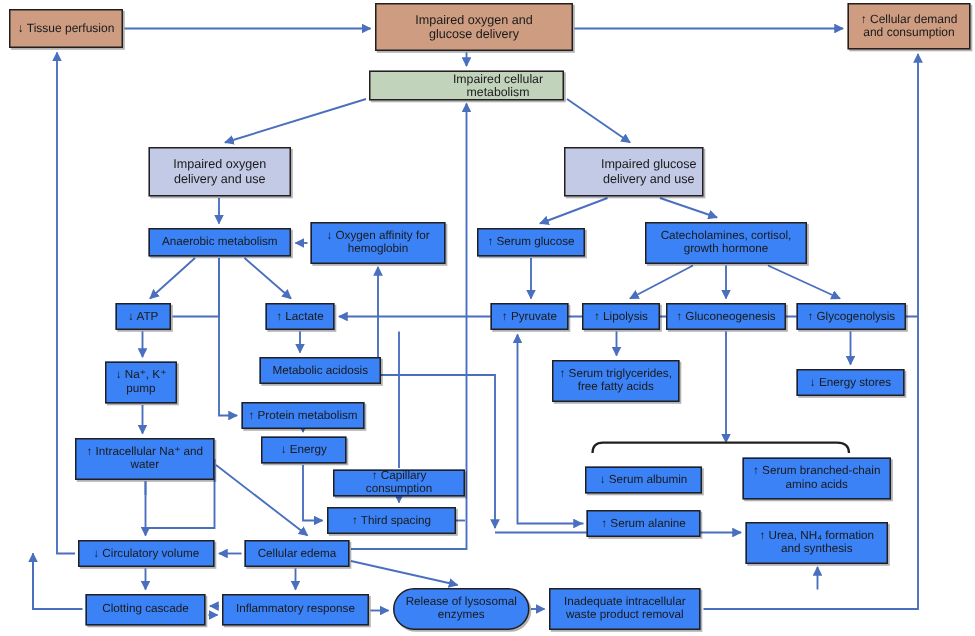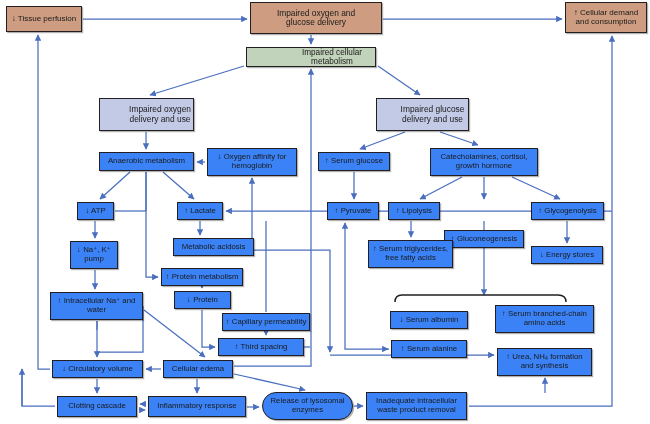--- a/index.html
+++ b/index.html
@@ -142,21 +142,21 @@
       </div>
       <div class="node n-brown" style="left: 250px; top: 2px; width: 132px; height: 32px; font-size: 8.4px;">
         <span>Impaired oxygen and<br>glucose delivery</span>
       </div>
       <div class="node n-brown" style="left: 565px; top: 2px; width: 82px; height: 31px; font-size: 8px;">
         <span>↑ Cellular demand<br>and consumption</span>
       </div>
       <div class="node n-green" style="left: 246px; top: 47px; width: 130px; height: 20px; font-size: 8.2px; padding-left: 44px;">
         <span>Impaired cellular metabolism</span>
       </div>
-      <div class="node n-blue" style="left: 99px; top: 98px; width: 95px; height: 33px; font-size: 8.4px; justify-content: flex-end;">
+      <div class="node n-blue" style="left: 99px; top: 98px; width: 95px; height: 33px; font-size: 8.4px;">
         <span>Impaired oxygen<br>delivery and use</span>
       </div>
       <div class="node n-blue" style="left: 376px; top: 98px; width: 93px; height: 33px; font-size: 8.4px; padding-left: 22px;">
         <span>Impaired glucose<br>delivery and use</span>
       </div>
       <div class="node n-cream" style="left: 99px; top: 152px; width: 95px; height: 19px; font-size: 7.8px;">
         <span>Anaerobic metabolism</span>
       </div>
       <div class="node n-cream" style="left: 207px; top: 148px; width: 90px; height: 28px; font-size: 7.8px;">
         <span>↓ Oxygen affinity for<br>hemoglobin</span>
@@ -172,21 +172,21 @@
       </div>
       <div class="node n-cream" style="left: 177px; top: 202px; width: 46px; height: 18px; font-size: 7.8px;">
         <span>↑ Lactate</span>
       </div>
       <div class="node n-cream" style="left: 327px; top: 202px; width: 52px; height: 18px; font-size: 7.8px;">
         <span>↑ Pyruvate</span>
       </div>
       <div class="node n-cream" style="left: 388px; top: 202px; width: 52px; height: 18px; font-size: 7.8px;">
         <span>↑ Lipolysis</span>
       </div>
-      <div class="node n-cream" style="left: 444px; top: 202px; width: 80px; height: 18px; font-size: 7.8px; margin-top: 28px;">
+      <div class="node n-cream" style="left: 444px; top: 202px; width: 80px; height: 18px; font-size: 7.8px;">
         <span>↑ Gluconeogenesis</span>
       </div>
       <div class="node n-cream" style="left: 531px; top: 202px; width: 73px; height: 18px; font-size: 7.8px;">
         <span>↑ Glycogenolysis</span>
       </div>
       <div class="node n-cream" style="left: 70px; top: 241px; width: 48px; height: 28px; font-size: 7.8px;">
         <span>↓ Na⁺, K⁺<br>pump</span>
       </div>
       <div class="node n-cream" style="left: 173px; top: 238px; width: 81px; height: 18px; font-size: 7.8px;">
         <span>Metabolic acidosis</span>
@@ -194,33 +194,33 @@
       <div class="node n-cream" style="left: 368px; top: 240px; width: 85px; height: 28px; font-size: 7.8px;">
         <span>↑ Serum triglycerides,<br>free fatty acids</span>
       </div>
       <div class="node n-cream" style="left: 531px; top: 246px; width: 72px; height: 18px; font-size: 7.8px;">
         <span>↓ Energy stores</span>
       </div>
       <div class="node n-cream" style="left: 161px; top: 268px; width: 82px; height: 18px; font-size: 7.8px;">
         <span>↑ Protein metabolism</span>
       </div>
       <div class="node n-cream" style="left: 174px; top: 291px; width: 57px; height: 18px; font-size: 7.8px;">
-        <span>↓ Protein</span>
+        <span>↓ Energy</span>
       </div>
       <div class="node n-cream" style="left: 50px; top: 292px; width: 93px; height: 28px; font-size: 7.8px;">
         <span>↑ Intracellular Na⁺ and<br>water</span>
       </div>
       <div class="node n-cream" style="left: 390px; top: 311px; width: 78px; height: 18px; font-size: 7.8px;">
         <span>↓ Serum albumin</span>
       </div>
       <div class="node n-cream" style="left: 495px; top: 305px; width: 99px; height: 28px; font-size: 7.8px;">
         <span>↑ Serum branched-chain<br>amino acids</span>
       </div>
       <div class="node n-cream" style="left: 222px; top: 313px; width: 88px; height: 18px; font-size: 7.8px;">
-        <span>↑ Capillary permeability</span>
+        <span>↑ Capillary consumption</span>
       </div>
       <div class="node n-cream" style="left: 391px; top: 340px; width: 76px; height: 18px; font-size: 7.8px;">
         <span>↑ Serum alanine</span>
       </div>
       <div class="node n-cream" style="left: 218px; top: 338px; width: 86px; height: 18px; font-size: 7.8px;">
         <span>↑ Third spacing</span>
       </div>
       <div class="node n-cream" style="left: 497px; top: 348px; width: 95px; height: 28px; font-size: 7.8px;">
         <span>↑ Urea, NH₄ formation<br>and synthesis</span>
       </div>

